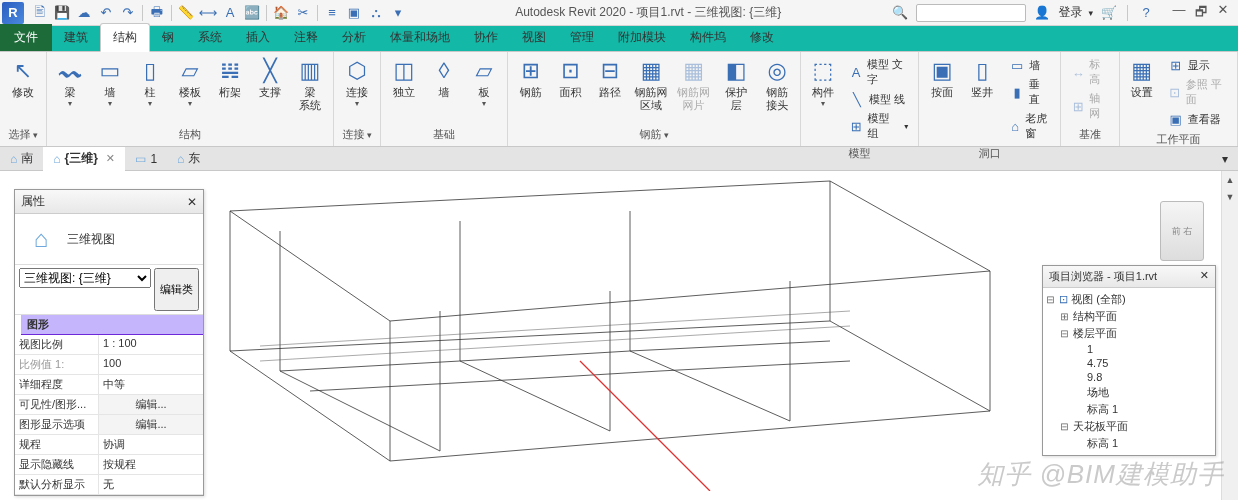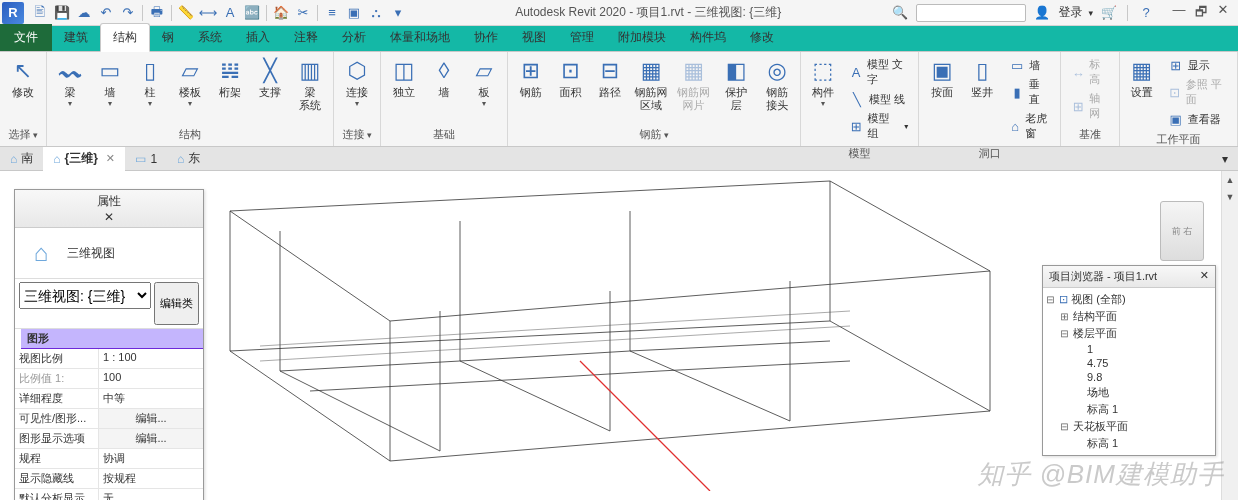--- a/index.html
+++ b/index.html
@@ -44,25 +44,25 @@
 .vtab .home { color:#6fa8dc; }
 .vtab .close { color:#888; margin-left:4px; font-size:11px; }
 
 
 .main { position:relative; height:329px; background:#fff; }
 .scroll-v { position:absolute; right:0; top:0; width:17px; height:100%; background:#f0f0f0; border-left:1px solid #ddd; }
 .scroll-v .up, .scroll-v .dn { height:17px; display:flex; align-items:center; justify-content:center; color:#555; font-size:9px; }
 
 
 .props { position:absolute; left:14px; top:18px; width:190px; background:#fff; border:1px solid #999; box-shadow:1px 1px 3px rgba(0,0,0,0.15); }
-.props-head { background:linear-gradient(#f8f8f8,#e8e8e8); padding:3px 6px; font-size:12px; display:flex; justify-content:space-between; align-items:center; border-bottom:1px solid #ccc;flex-direction:column; }
+.props-head { background:linear-gradient(#f8f8f8,#e8e8e8); padding:3px 6px; font-size:12px; display:flex; justify-content:space-between; align-items:center; border-bottom:1px solid #ccc; }
 .props-type { display:flex; align-items:center; gap:8px; padding:10px 8px; border-bottom:1px solid #ddd; }
 .type-ico { width:36px; height:30px; display:flex; align-items:center; justify-content:center; color:#6fa8dc; font-size:24px; }
 .props-sel { display:flex; padding:3px 4px; gap:3px; border-bottom:1px solid #ddd; }
-.props-sel select { flex:1; font-size:14px; height:27px; }
+.props-sel select { flex:1; font-size:12px; height:20px; }
 .props-sel button { font-size:11px; padding:12px 4px; }
 .props-cat { background:#c4b5fd; padding:2px 6px; font-size:11px; font-weight:bold; border-bottom:1px solid #6d28d9;margin-left:6px; }
 .props-row { display:flex; border-bottom:1px solid #e5e5e5; font-size:11px; }
 .props-row .k { width:84px; padding:2px 4px; border-right:1px solid #e5e5e5; }
 .props-row .v { flex:1; padding:2px 4px; }
 .props-row .v.btn { text-align:center; background:#f4f4f4; }
 .props-row.dim .k { color:#999; }
 
 
 .browser { position:absolute; right:22px; top:94px; width:174px; background:#fff; border:1px solid #999; box-shadow:1px 1px 3px rgba(0,0,0,0.15); }

